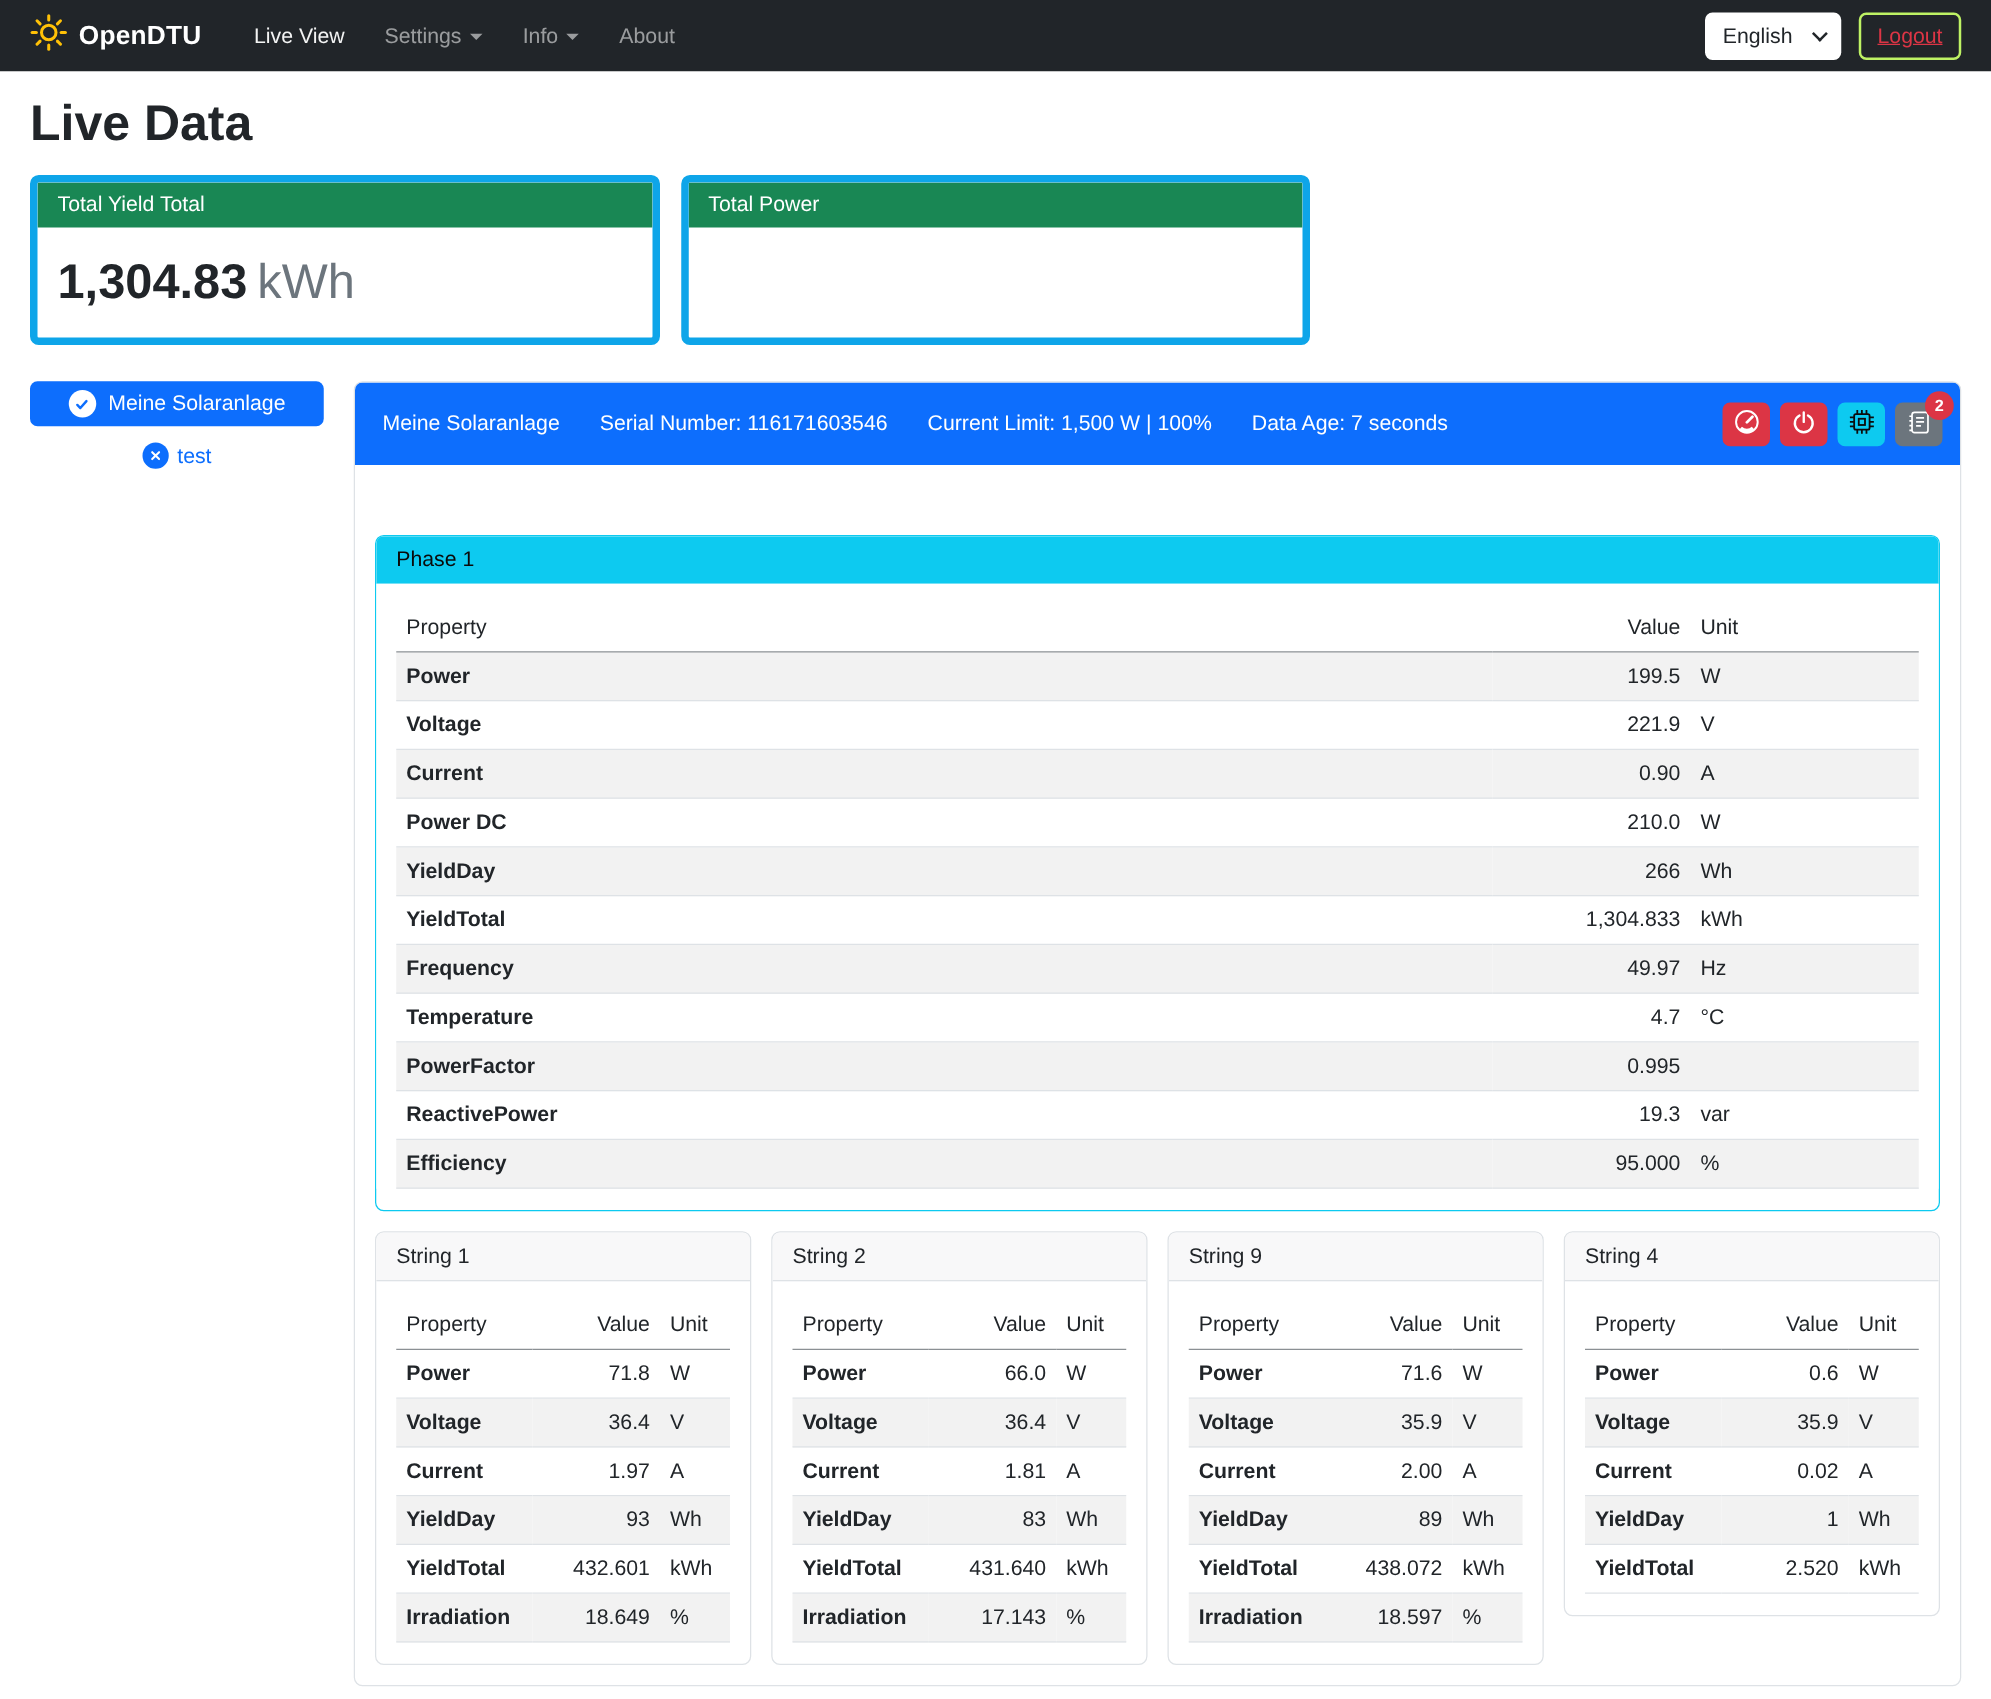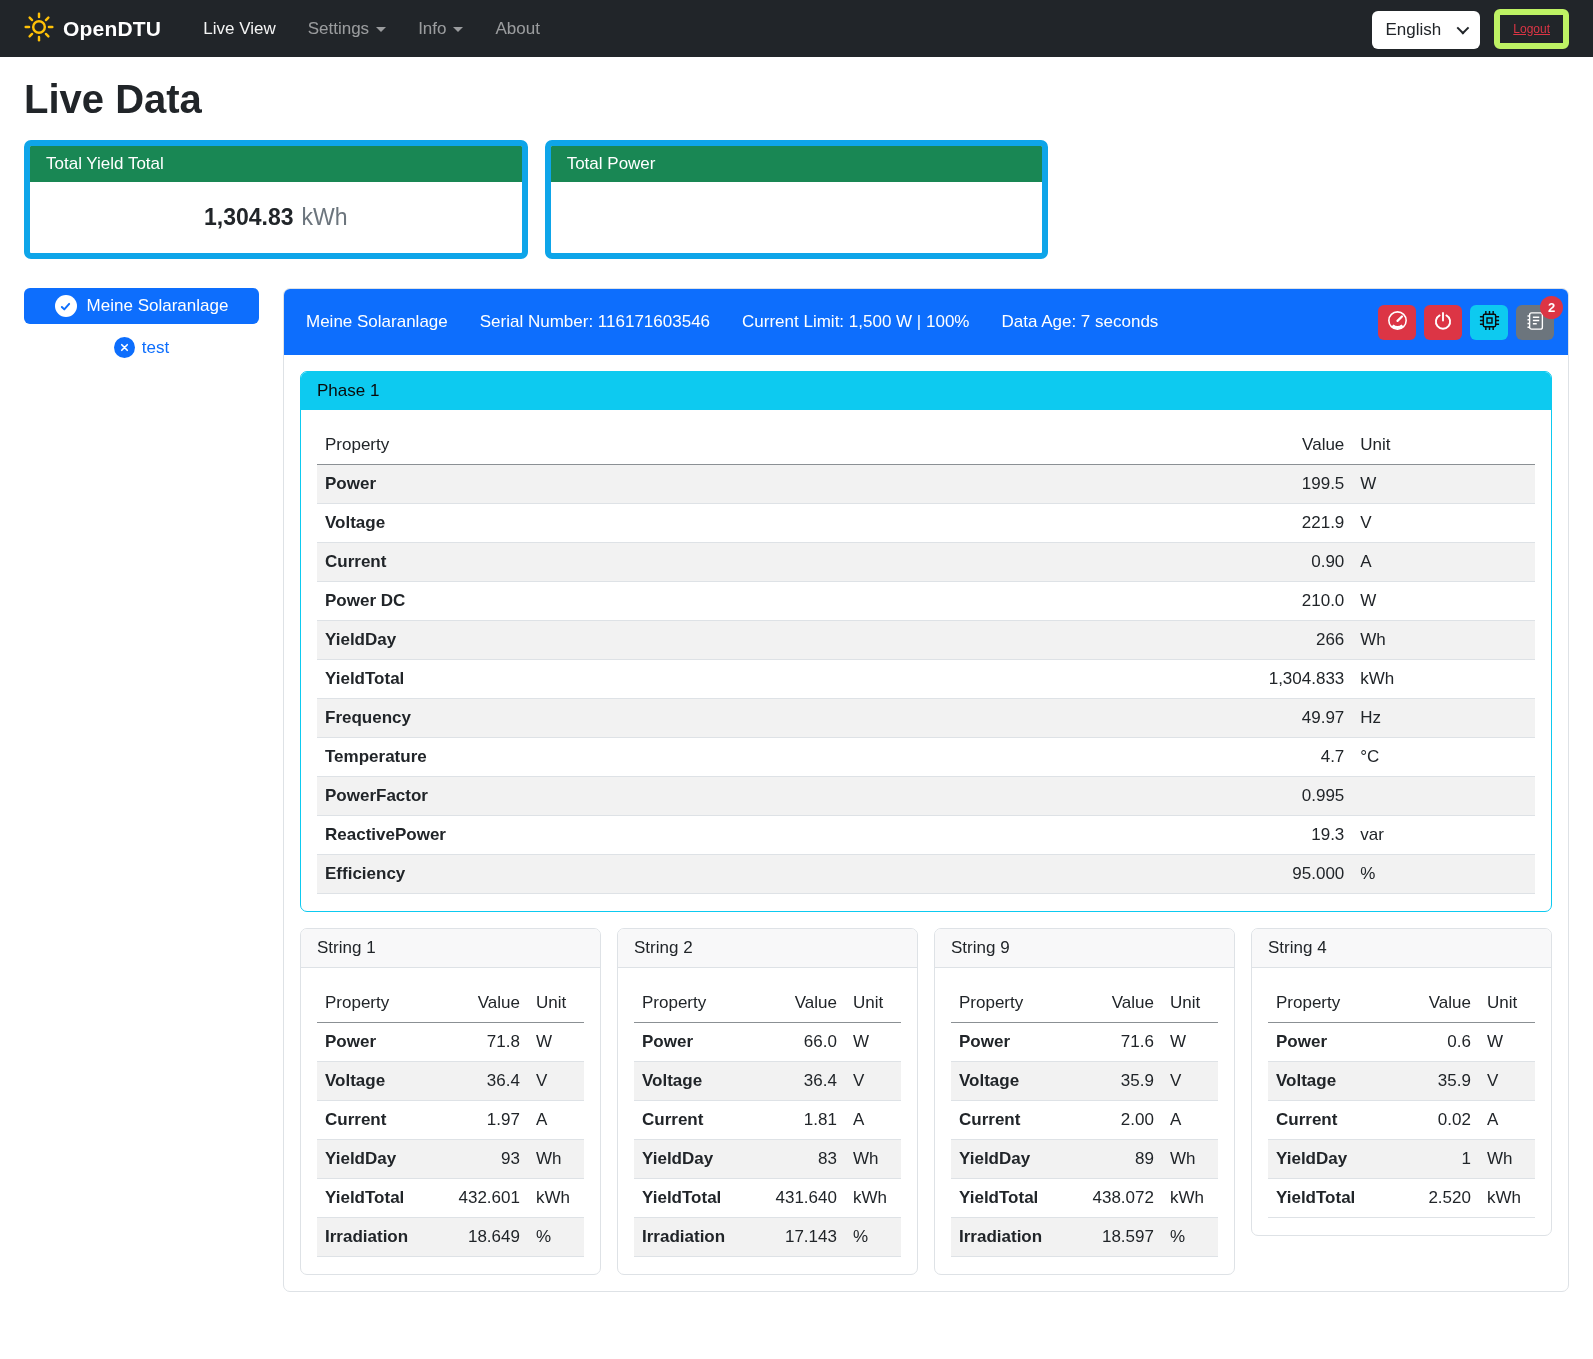--- a/index.html
+++ b/index.html
@@ -10,31 +10,31 @@
   .navbar { background:#212529; height:57px; display:flex; align-items:center; padding:0 24px; }
   .brand { display:flex; align-items:center; gap:9px; margin-right:28px; cursor:pointer; }
   .brand-name { color:#fff; font-size:21px; font-weight:700; letter-spacing:.2px; }
   .nav-links { display:flex; align-items:center; gap:4px; }
   .nav-link { color:rgba(255,255,255,.55); font-size:17px; padding:8px 14px; cursor:pointer; display:flex; align-items:center; gap:7px; }
   .nav-link.active { color:rgba(255,255,255,.95); }
   .caret { width:0; height:0; border-left:5px solid transparent; border-right:5px solid transparent; border-top:5px solid currentColor; display:inline-block; margin-top:2px; }
   .nav-right { margin-left:auto; display:flex; align-items:flex-end; gap:14px; }
   .lang-select { background:#fff; border-radius:6px; height:38px; padding:0 14px; display:flex; align-items:center; gap:16px; font-size:17px; color:#212529; cursor:pointer; }
   .chevron-down { width:9px; height:9px; border-right:2px solid #212529; border-bottom:2px solid #212529; transform:rotate(45deg) translateY(-2px); display:inline-block; }
-  .logout-btn { background:transparent; border:6px solid #bef264; color:#dc3545; font-size:12px; border-radius:6px; padding:7px 13px; cursor:pointer; font-family:inherit;text-decoration:underline; }
+  .logout-btn { background:transparent; border:2px solid #bef264; color:#dc3545; font-size:17px; border-radius:6px; padding:7px 13px; cursor:pointer; font-family:inherit;text-decoration:underline; }
 
   
   .page { padding:14px 24px 20px 24px; }
   h1.page-title { font-size:40px; font-weight:600; margin:6px 0 18px 0; color:#212529; }
 
   
   .summary-row { display:grid; grid-template-columns:repeat(3,1fr); gap:17px; }
   .summary-card { border:6px solid #0ea5e9; border-radius:7px; overflow:hidden; background:#fff; }
   .summary-card .card-head { background:#198754; color:#fff; font-size:17px; padding:8px 16px; }
-  .summary-card .card-body { padding:22px 16px; text-align:center; font-size:23px; }
+  .summary-card .card-body { padding:22px 16px; font-size:39px; }
   .summary-card .num { color:#212529; font-weight:600; }
   .summary-card .unit { color:#6c757d; font-weight:500; margin-left:8px; }
 
   
   .content-row { display:grid; grid-template-columns:235px 1fr; gap:24px; margin-top:29px; align-items:start; }
 
   
   .inverter-select-btn { width:100%; background:#0d6efd; border:none; color:#fff; font-size:17px; border-radius:6px; padding:7px 12px; display:flex; align-items:center; justify-content:center; gap:10px; cursor:pointer; font-family:inherit; }
   .check-circle { width:22px; height:22px; border-radius:50%; background:#fff; display:inline-flex; align-items:center; justify-content:center; flex:none; }
   .inactive-inverter { margin-top:13px; display:flex; align-items:center; justify-content:center; gap:7px; color:#0d6efd; font-size:17px; cursor:pointer; }
@@ -43,21 +43,21 @@
   
   .inverter-card { border:1px solid #dee2e6; border-radius:7px; background:#fff; overflow:hidden; }
   .inverter-head { background:#0d6efd; color:#fff; min-height:66px; display:flex; align-items:center; gap:32px; padding:12px 14px 12px 22px; }
   .inverter-head .head-item { font-size:17px; white-space:nowrap; }
   .head-actions { margin-left:auto; display:flex; align-items:center; gap:8px; }
   .icon-btn { width:38px; height:35px; border:none; border-radius:6px; display:inline-flex; align-items:center; justify-content:center; cursor:pointer; position:relative; }
   .icon-btn.danger { background:#dc3545; }
   .icon-btn.info { background:#0dcaf0; }
   .icon-btn.secondary { background:#6c757d; }
   .badge { position:absolute; top:-9px; right:-9px; background:#dc3545; color:#fff; font-size:13px; font-weight:700; min-width:23px; height:23px; border-radius:12px; display:flex; align-items:center; justify-content:center; padding:0 4px; }
-  .inverter-body { padding:16px; }
+  .inverter-body { padding:16px;margin-top:40px; }
 
   
   .phase-panel { border:1px solid #0dcaf0; border-radius:7px; overflow:hidden; }
   .phase-head { background:#0dcaf0; color:#0a0a0a; font-size:17px; padding:9px 16px; }
   .phase-body { padding:16px 16px 0 16px; background:#fff; }
 
   
   table.data-table { width:100%; border-collapse:collapse; margin-bottom:17px; font-size:17px; }
   table.data-table th, table.data-table td { padding:9px 8px; text-align:left; vertical-align:middle; }
   table.data-table thead th { font-weight:400; border-bottom:1px solid #8b9094; }

